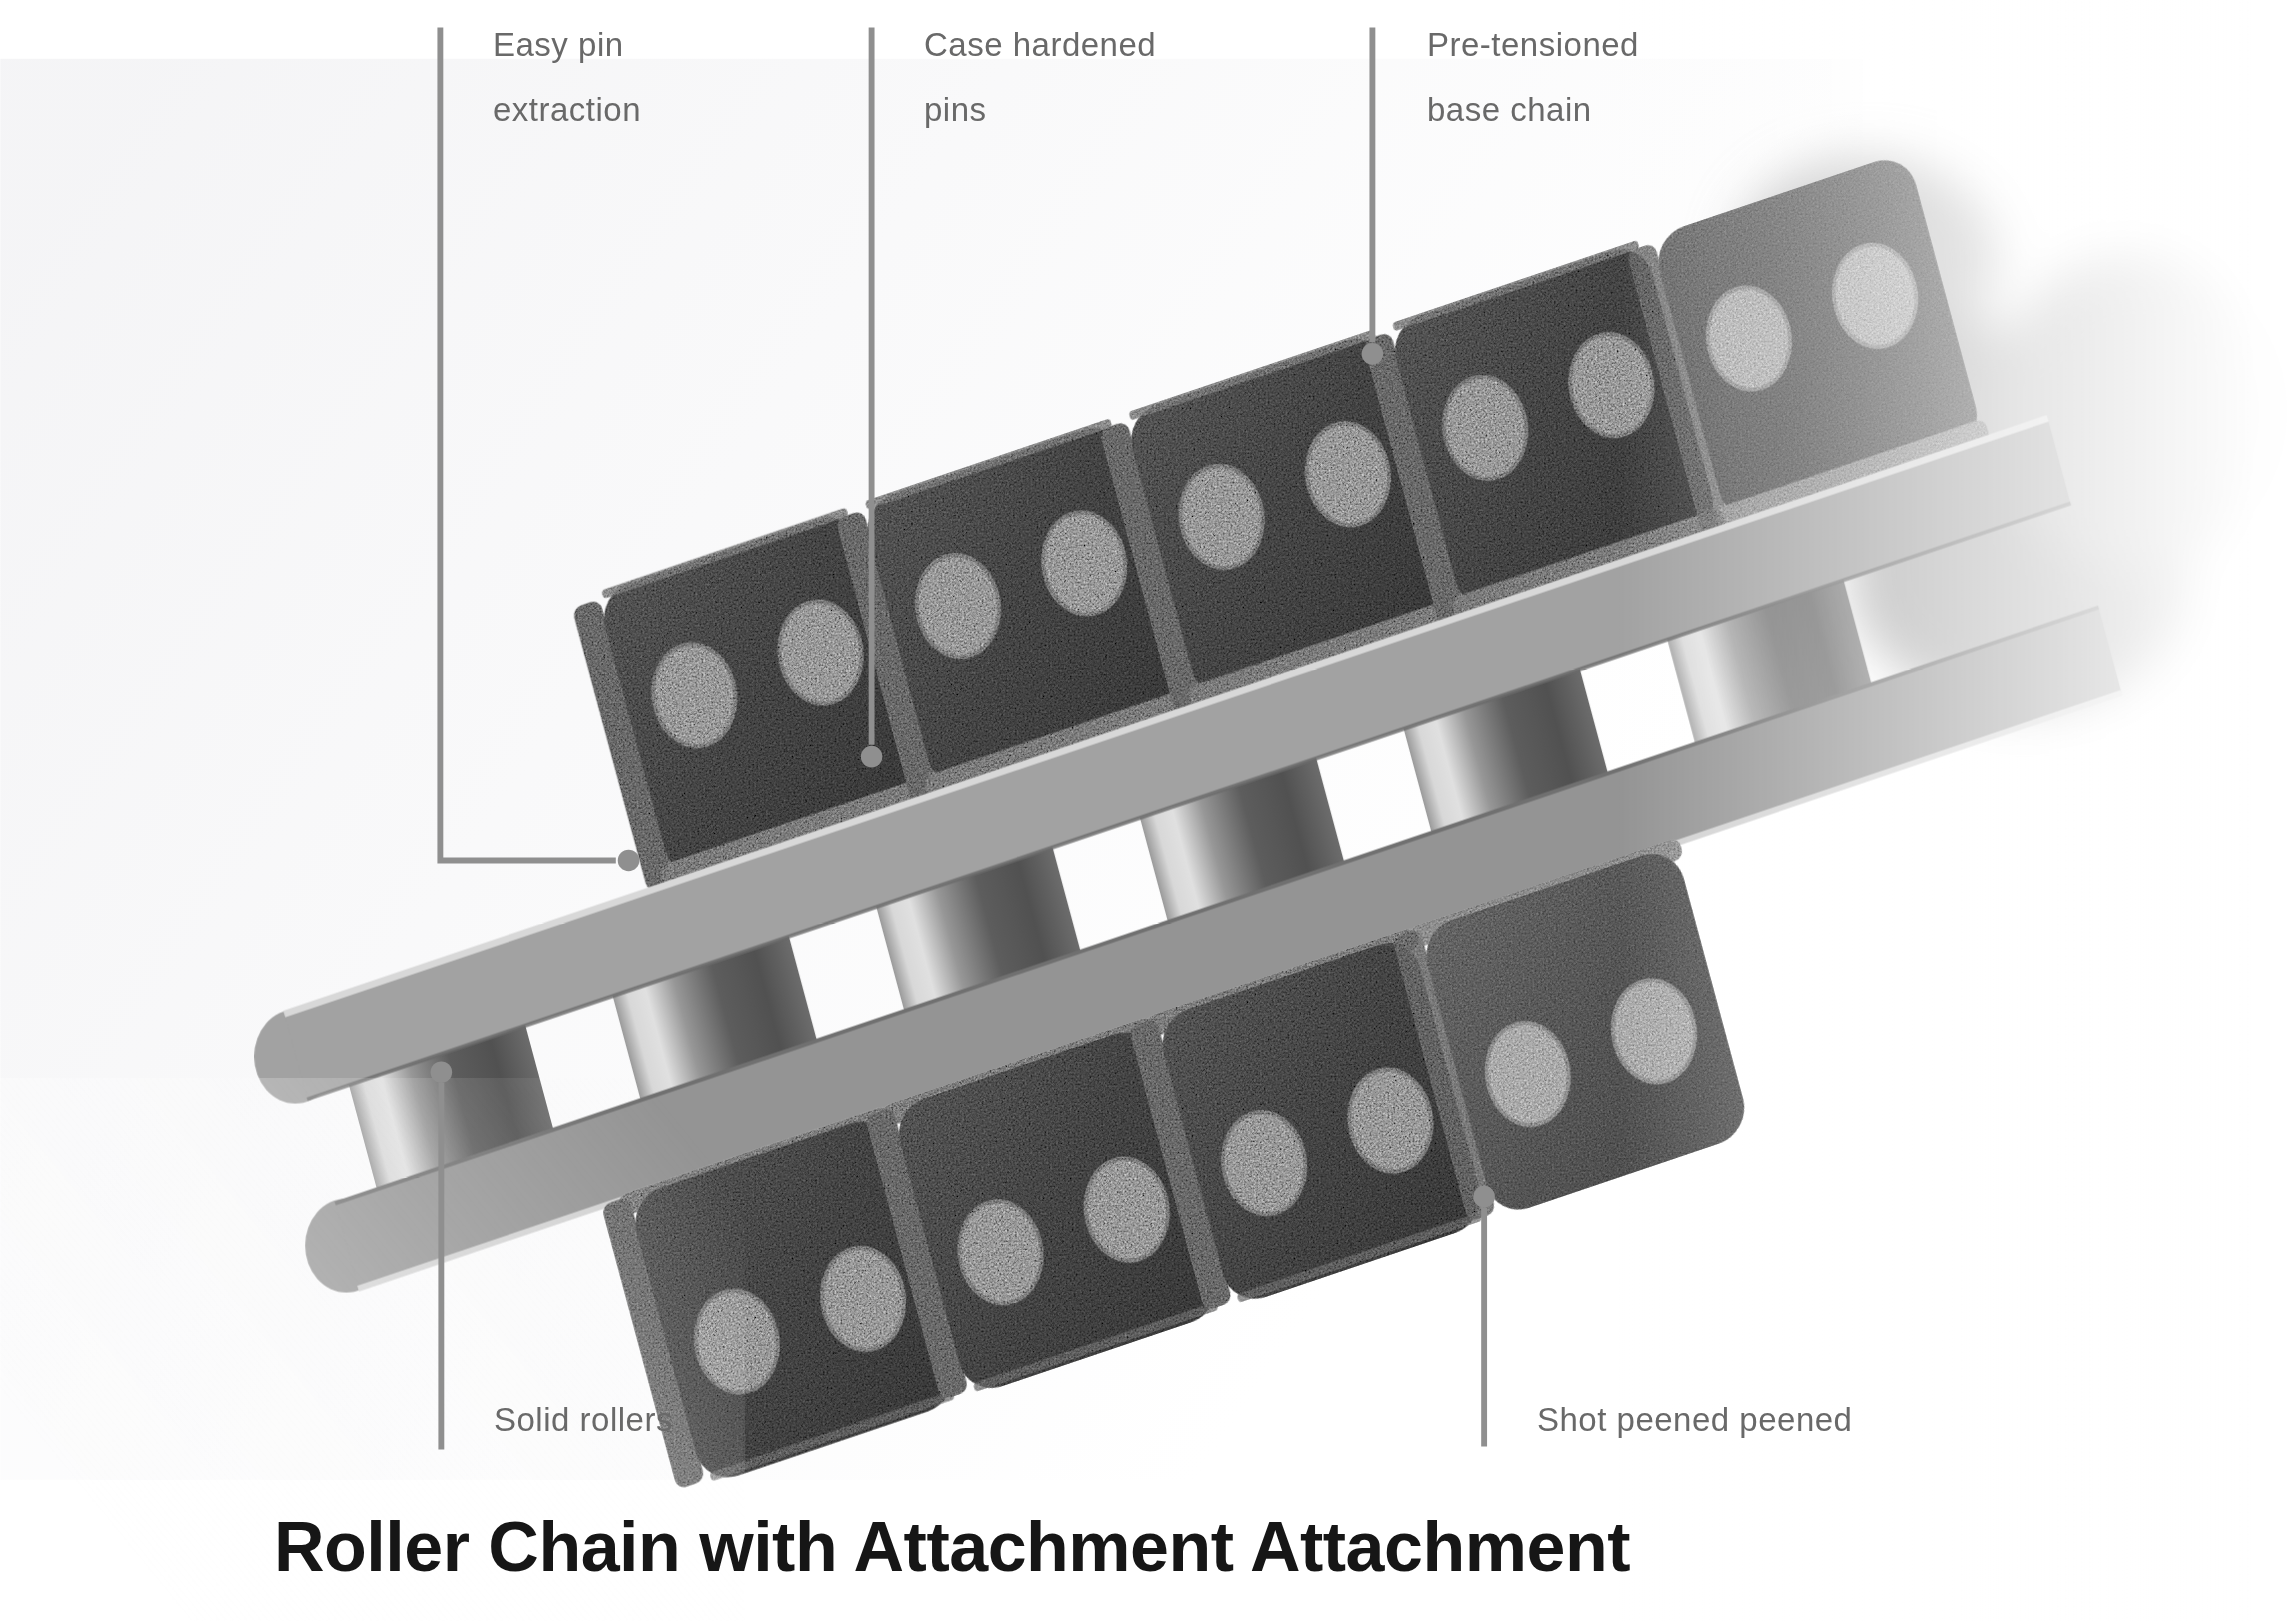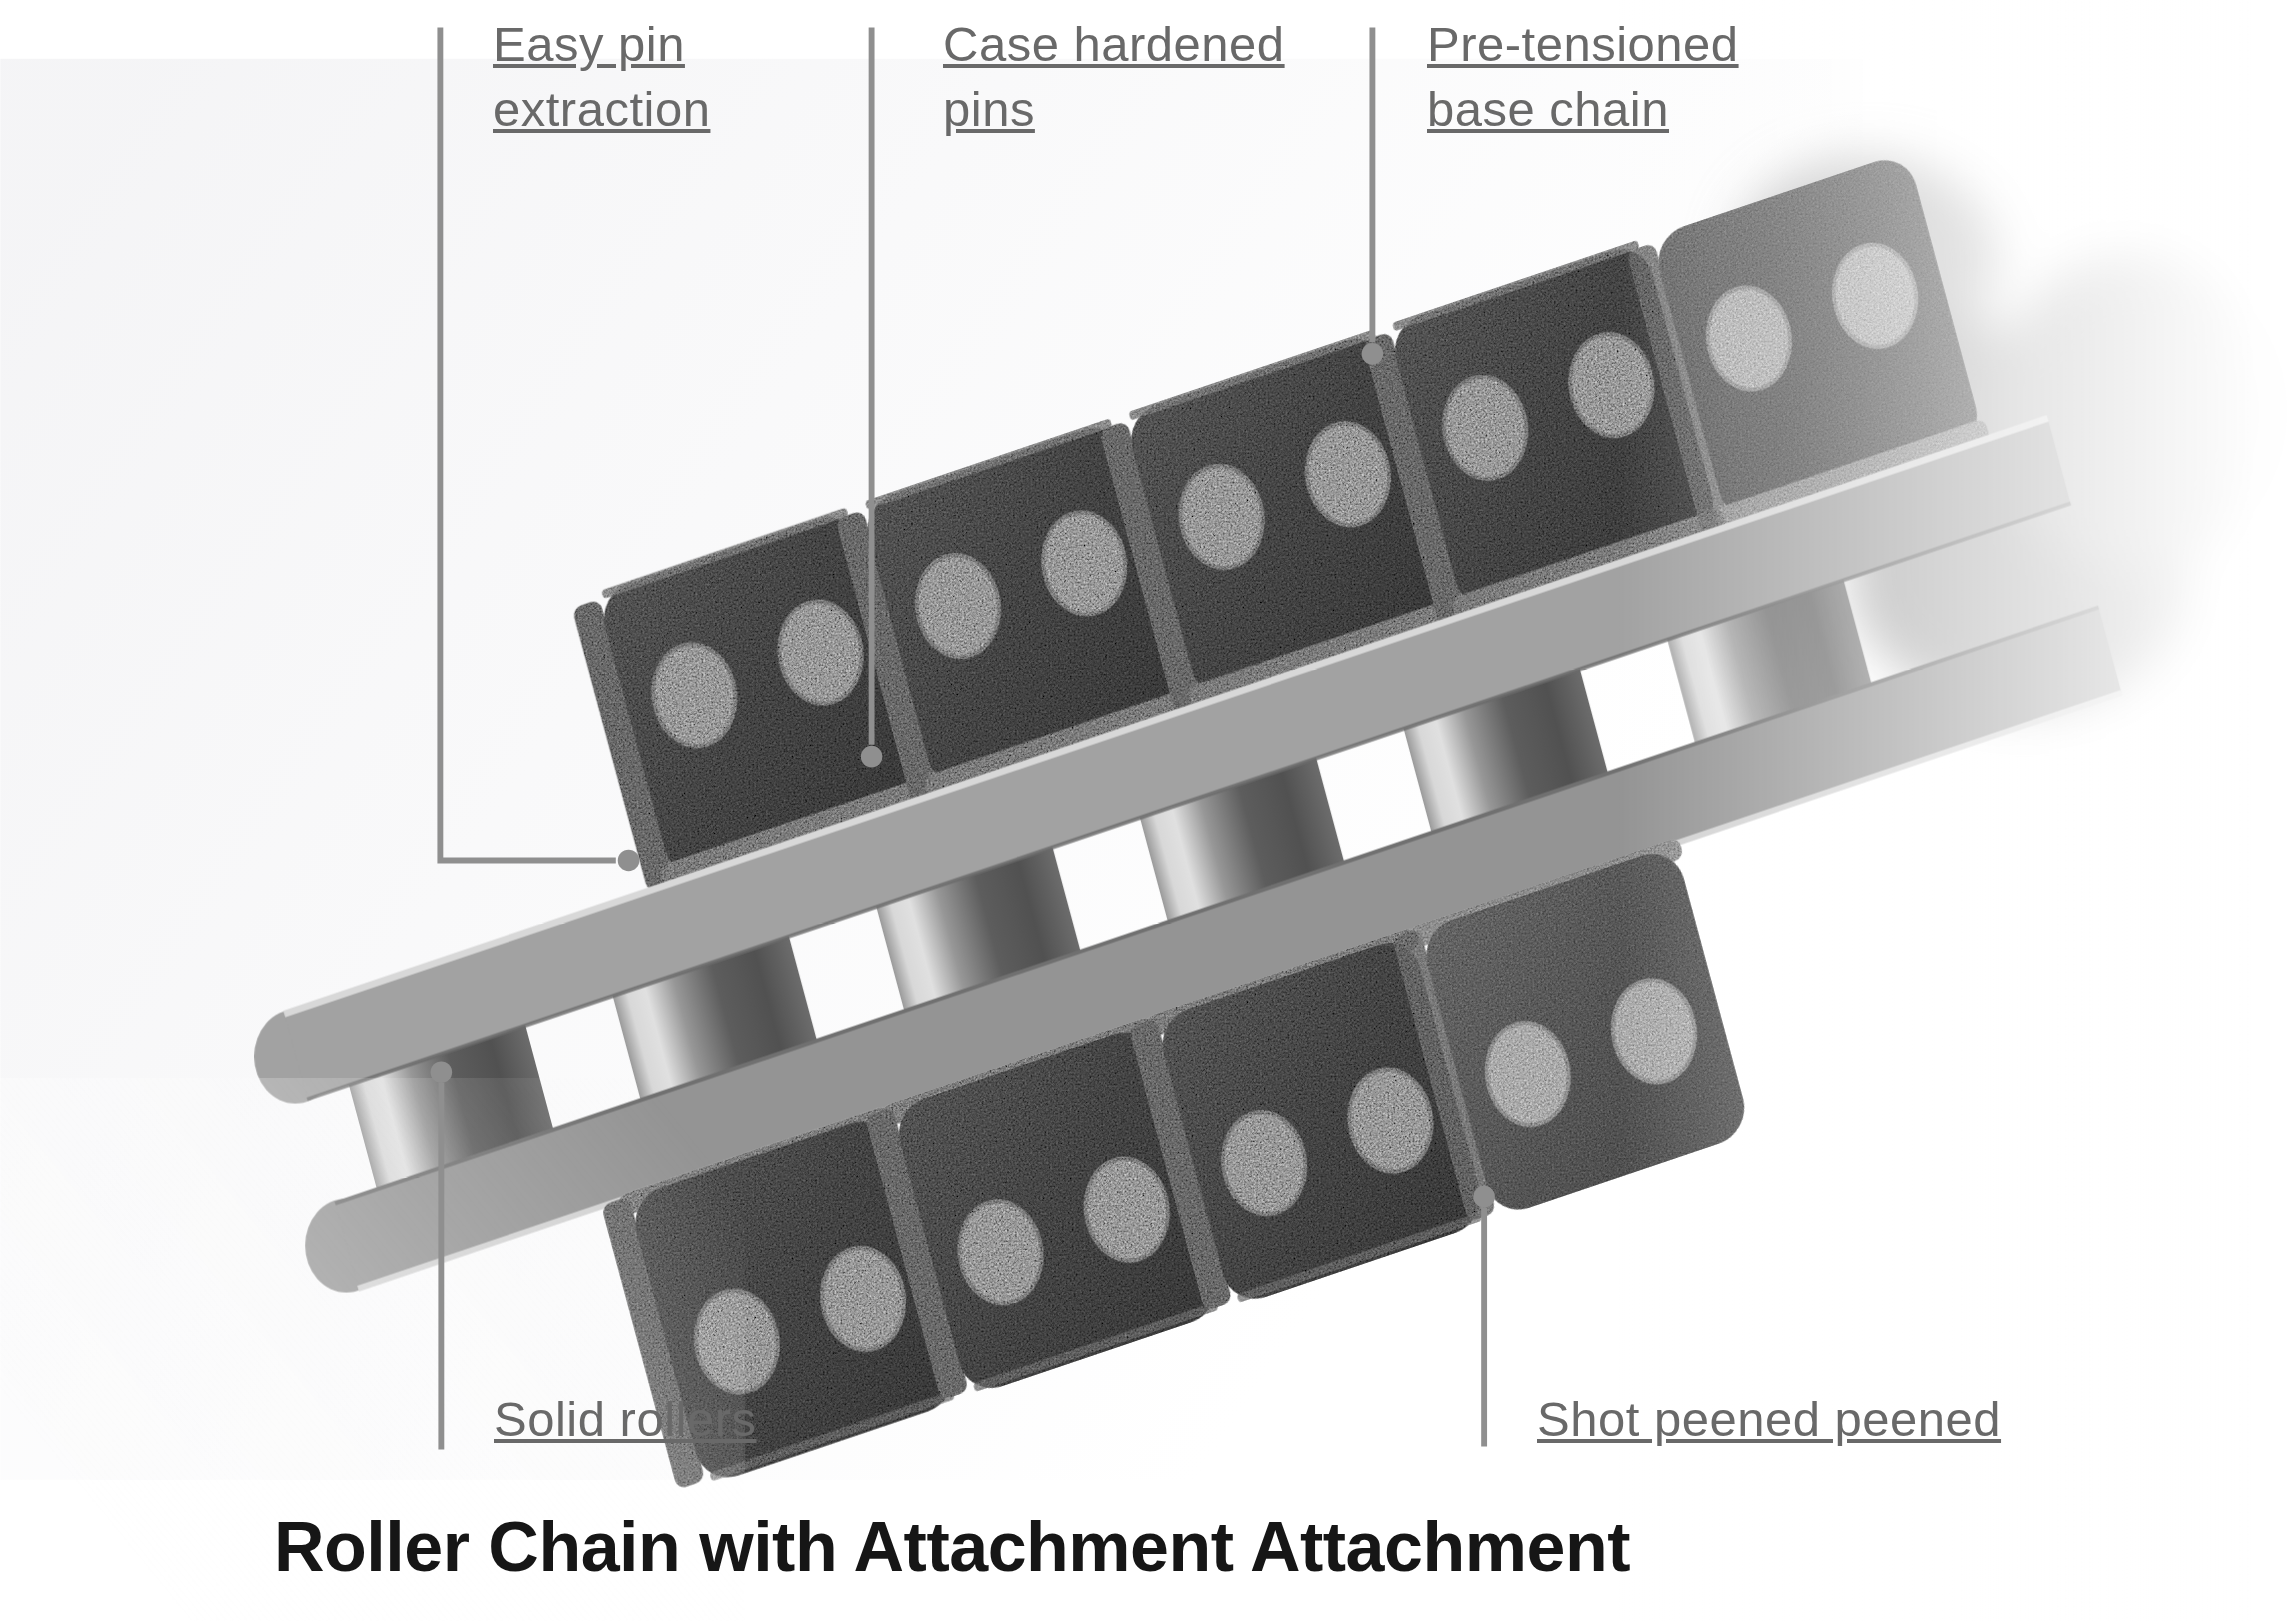--- a/index.html
+++ b/index.html
@@ -12,29 +12,28 @@
   body{background:#e9e9e9;font-family:"Liberation Sans",sans-serif;}
   .canvas{
     position:relative;
     width:2293px;height:1621px;
     background:var(--bg);
     overflow:hidden;
   }
   .chain-svg{position:absolute;left:0;top:0;}
   .label{
     position:absolute;
-    font-size:49px;
+    font-size:33px;
     line-height:65px;
     color:var(--label-color);
     white-space:pre-line;
     letter-spacing:0.5px;
-    text-decoration:underline;
   }
   .label-easy{left:493px;top:11.8px;}
-  .label-case{left:924px;top:11.8px;margin-left:19px;}
+  .label-case{left:924px;top:11.8px;}
   .label-pre{left:1427px;top:11.8px;}
   .label-solid{left:494px;top:1387px;}
   .label-shot{left:1537px;top:1387px;}
   .title{
     position:absolute;
     left:274px;top:1507px;
     font-size:70px;
     font-weight:bold;
     color:var(--title-color);
     letter-spacing:-0.5px;

